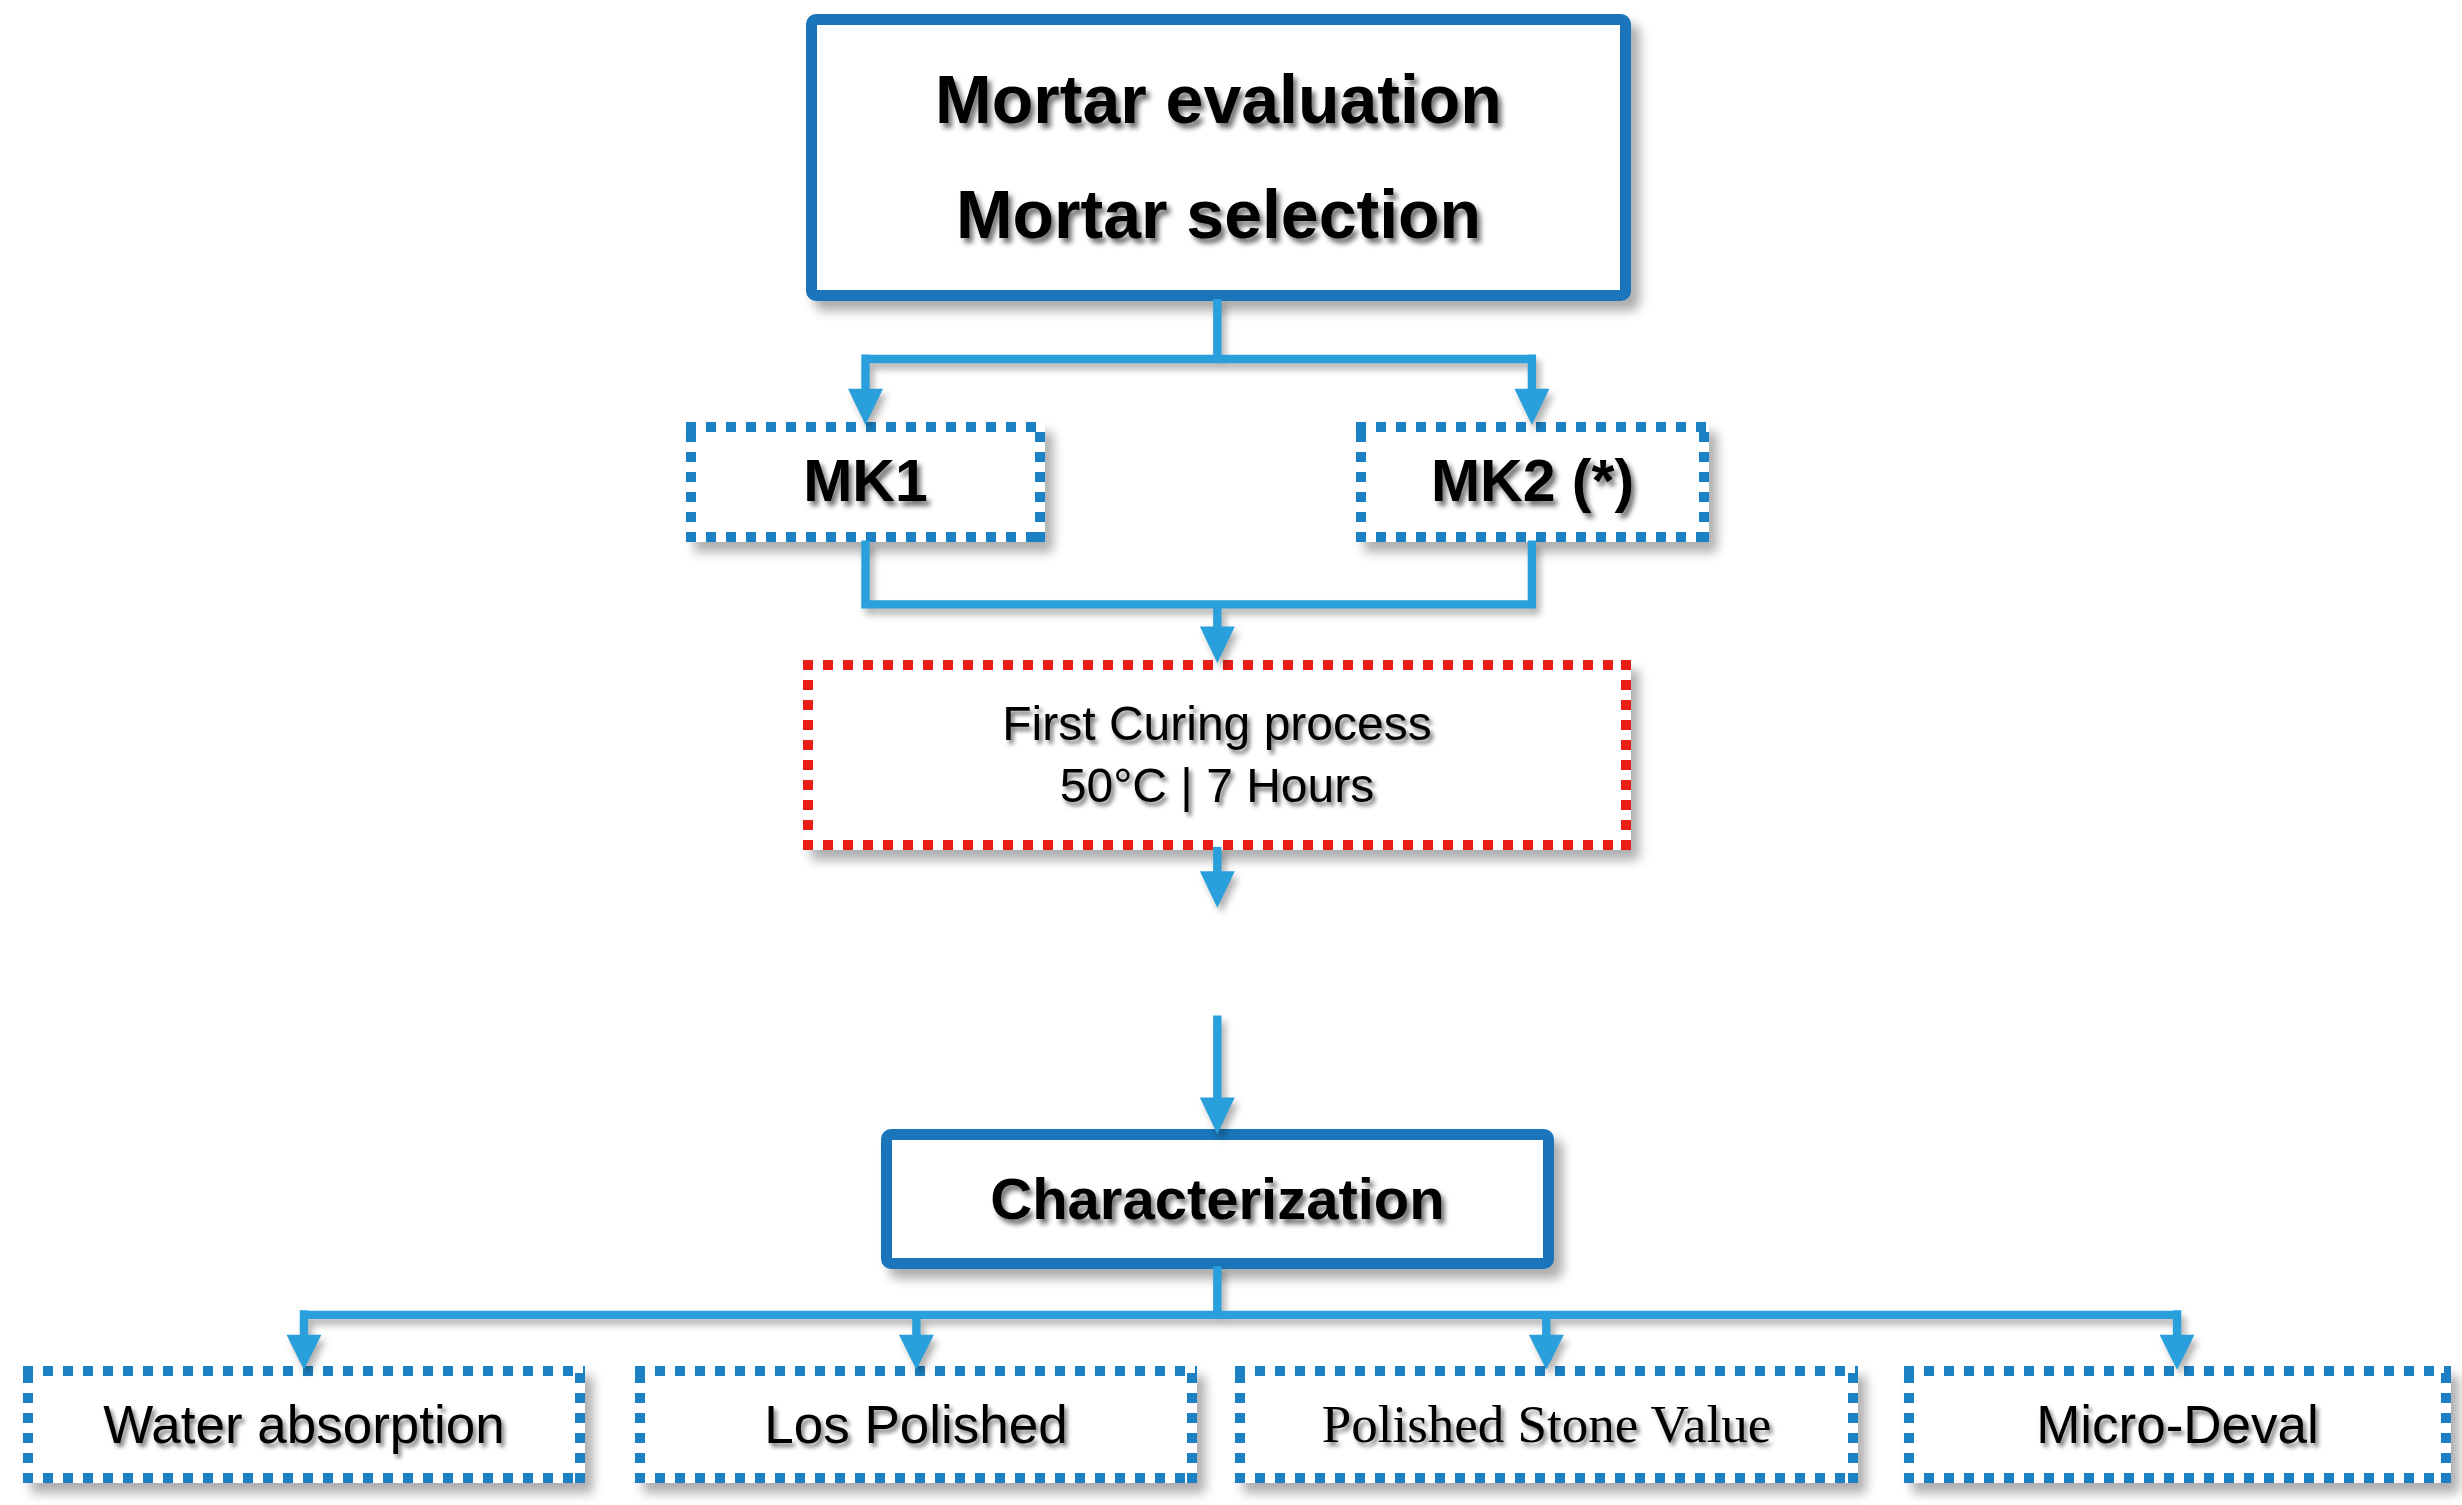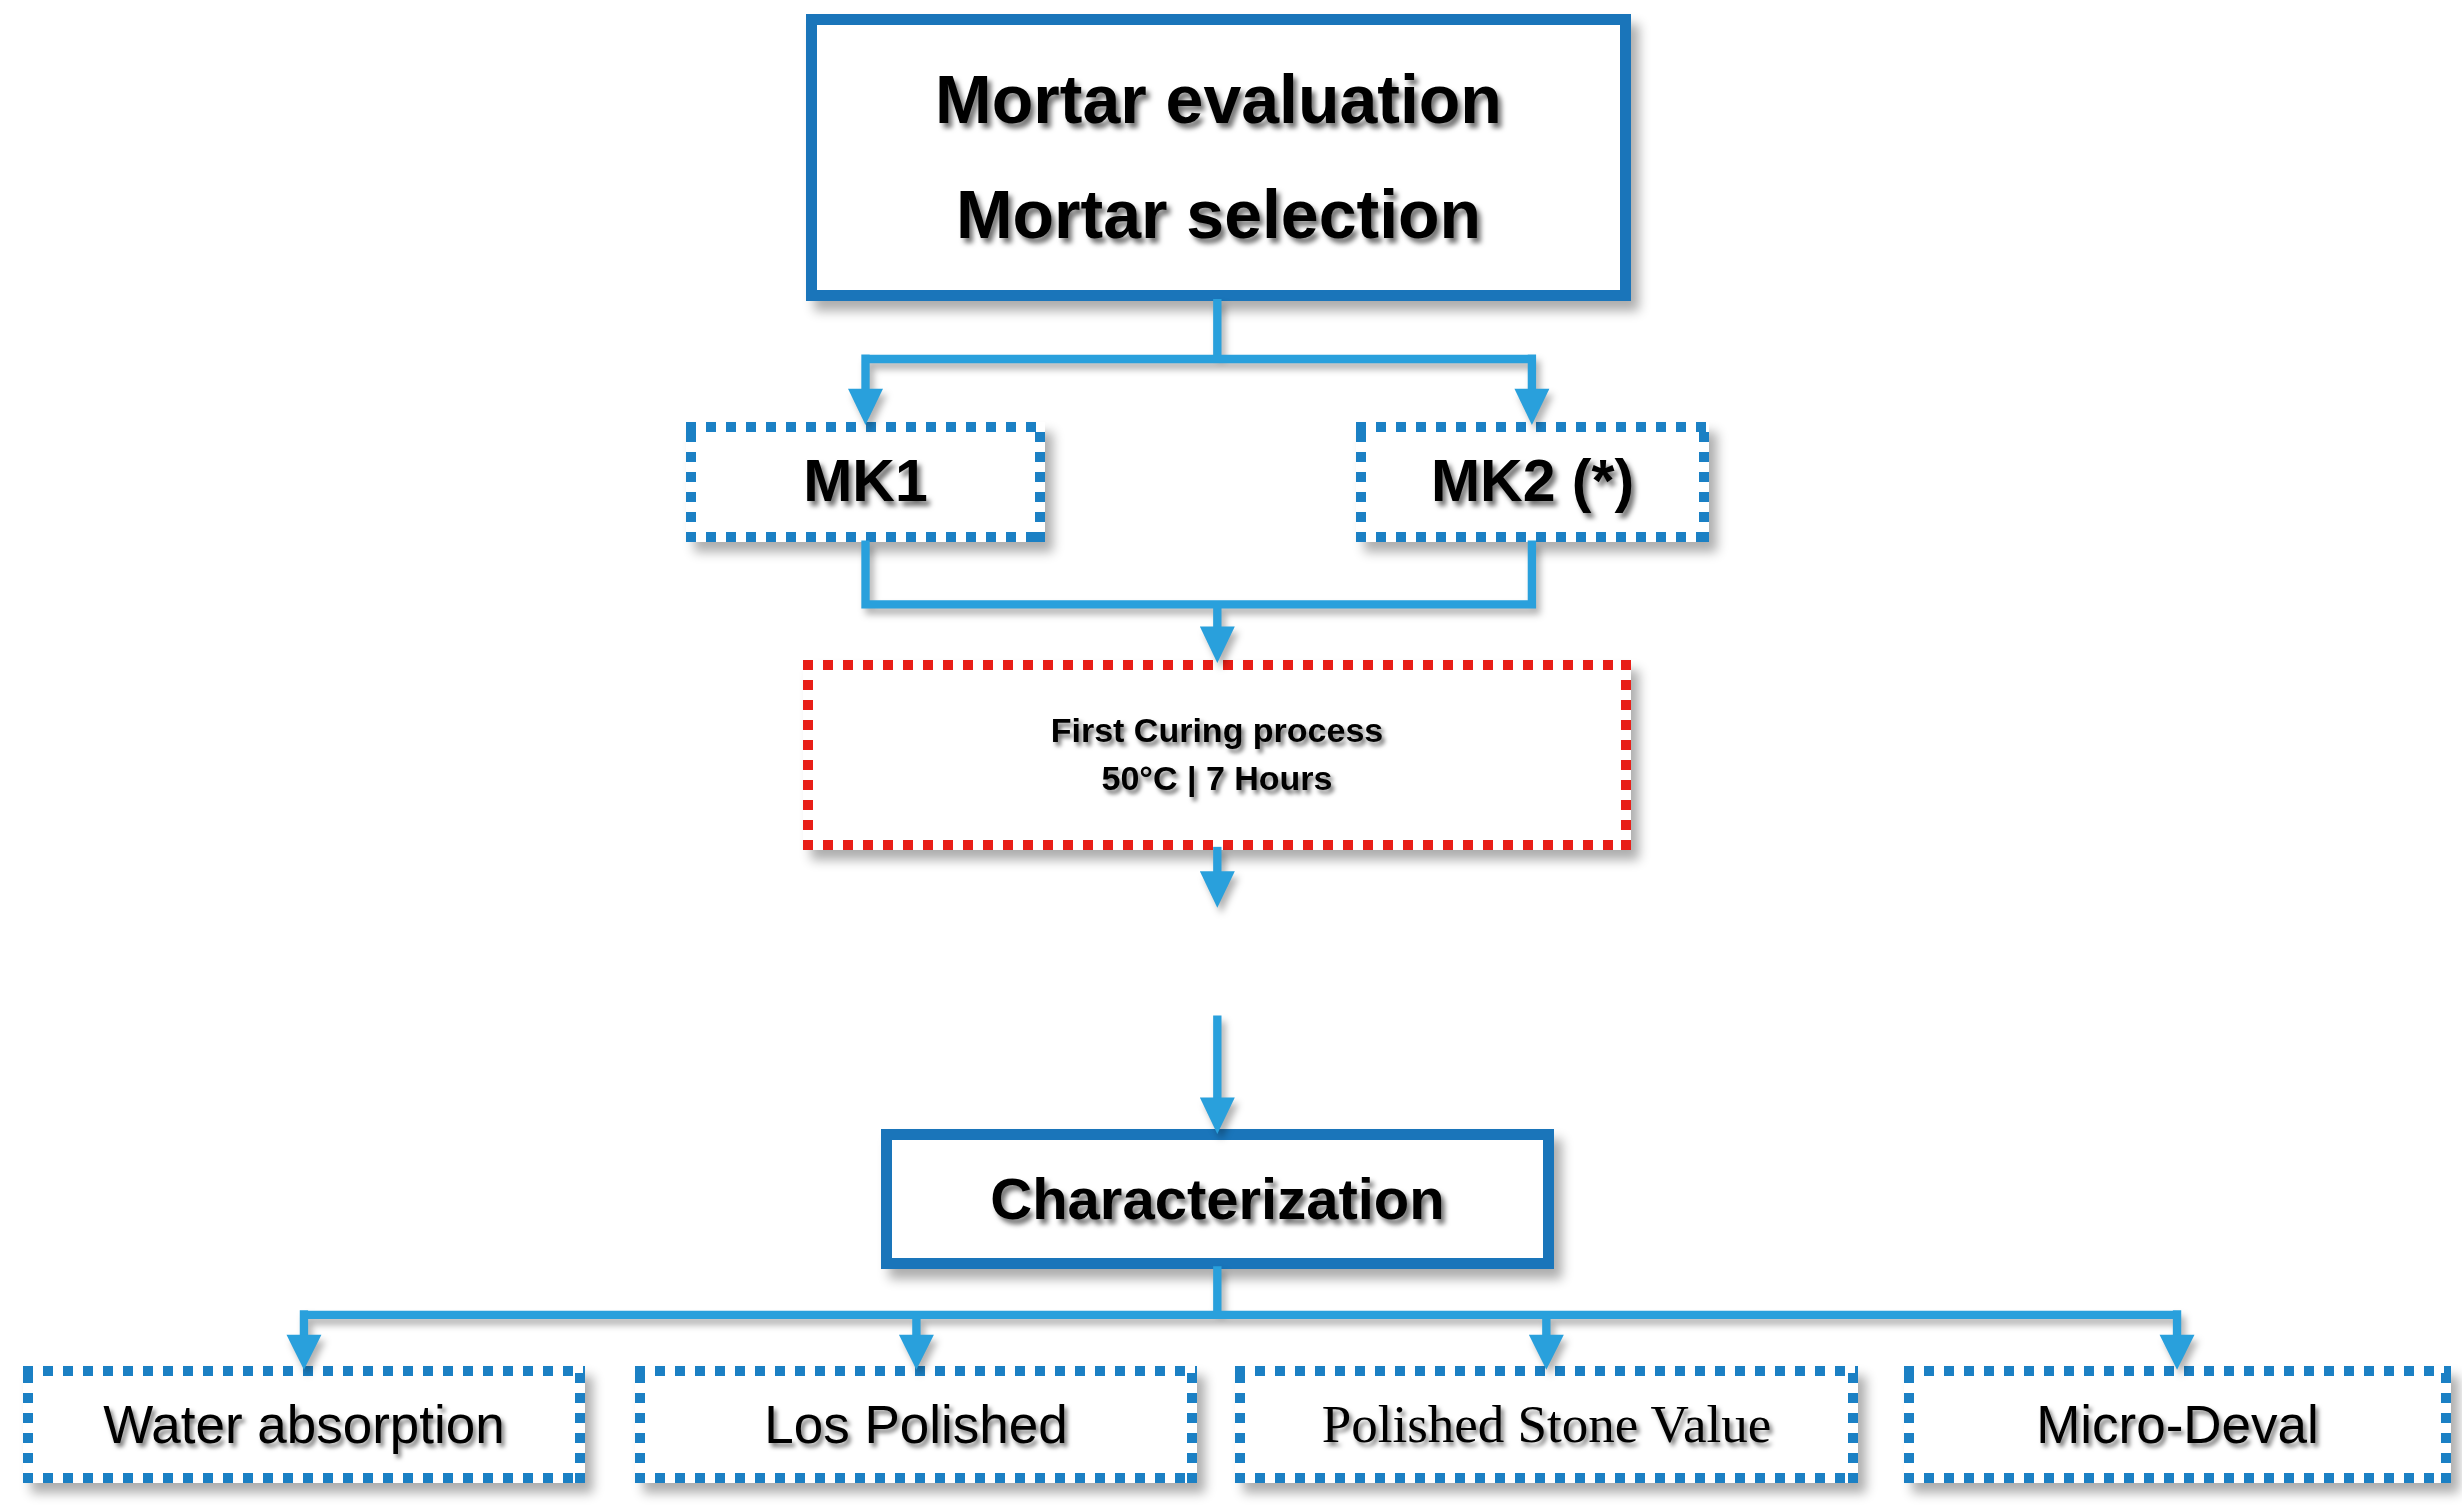--- a/index.html
+++ b/index.html
@@ -45,21 +45,21 @@
     align-items: center;
     justify-content: center;
     text-align: center;
     color: var(--ink, #000);
     z-index: 2;
     box-sizing: border-box;
     box-shadow: 8.4px 10px 10.6px rgba(0,0,0,0.32);
   }
   .solid {
     border: 11.4px solid var(--solid, #1a75ba);
-    border-radius: 0;
+    border-radius: 10px;
   }
   .dash { border: none; }
   .dash::before {
     content: "";
     position: absolute;
     inset: 0;
     background-image:
       repeating-linear-gradient(90deg, var(--dc) 0 10px, transparent 10px 20px),
       repeating-linear-gradient(90deg, var(--dc) 0 10px, transparent 10px 20px);
     background-size: 100% 10px, 100% 10px;
@@ -90,22 +90,22 @@
     font-size: 68px;
     font-weight: 700;
     text-shadow: 3.8px 4.6px 5.3px rgba(0,0,0,0.55);
   }
   .t-mk {
     font-size: 59px;
     font-weight: 700;
     text-shadow: 3.8px 4.6px 5.3px rgba(0,0,0,0.55);
   }
   .t-med {
-    font-size: 34px;
-    font-weight: 700;
+    font-size: 48px;
+    font-weight: 400;
     text-shadow: 3px 3.8px 4.6px rgba(0,0,0,0.55);
   }
   .t-visual {
     font-size: 49px;
     font-weight: 700;
     text-shadow: 3px 3.8px 4.6px rgba(0,0,0,0.55);
   }
   .t-char {
     font-size: 58px;
     font-weight: 700;

